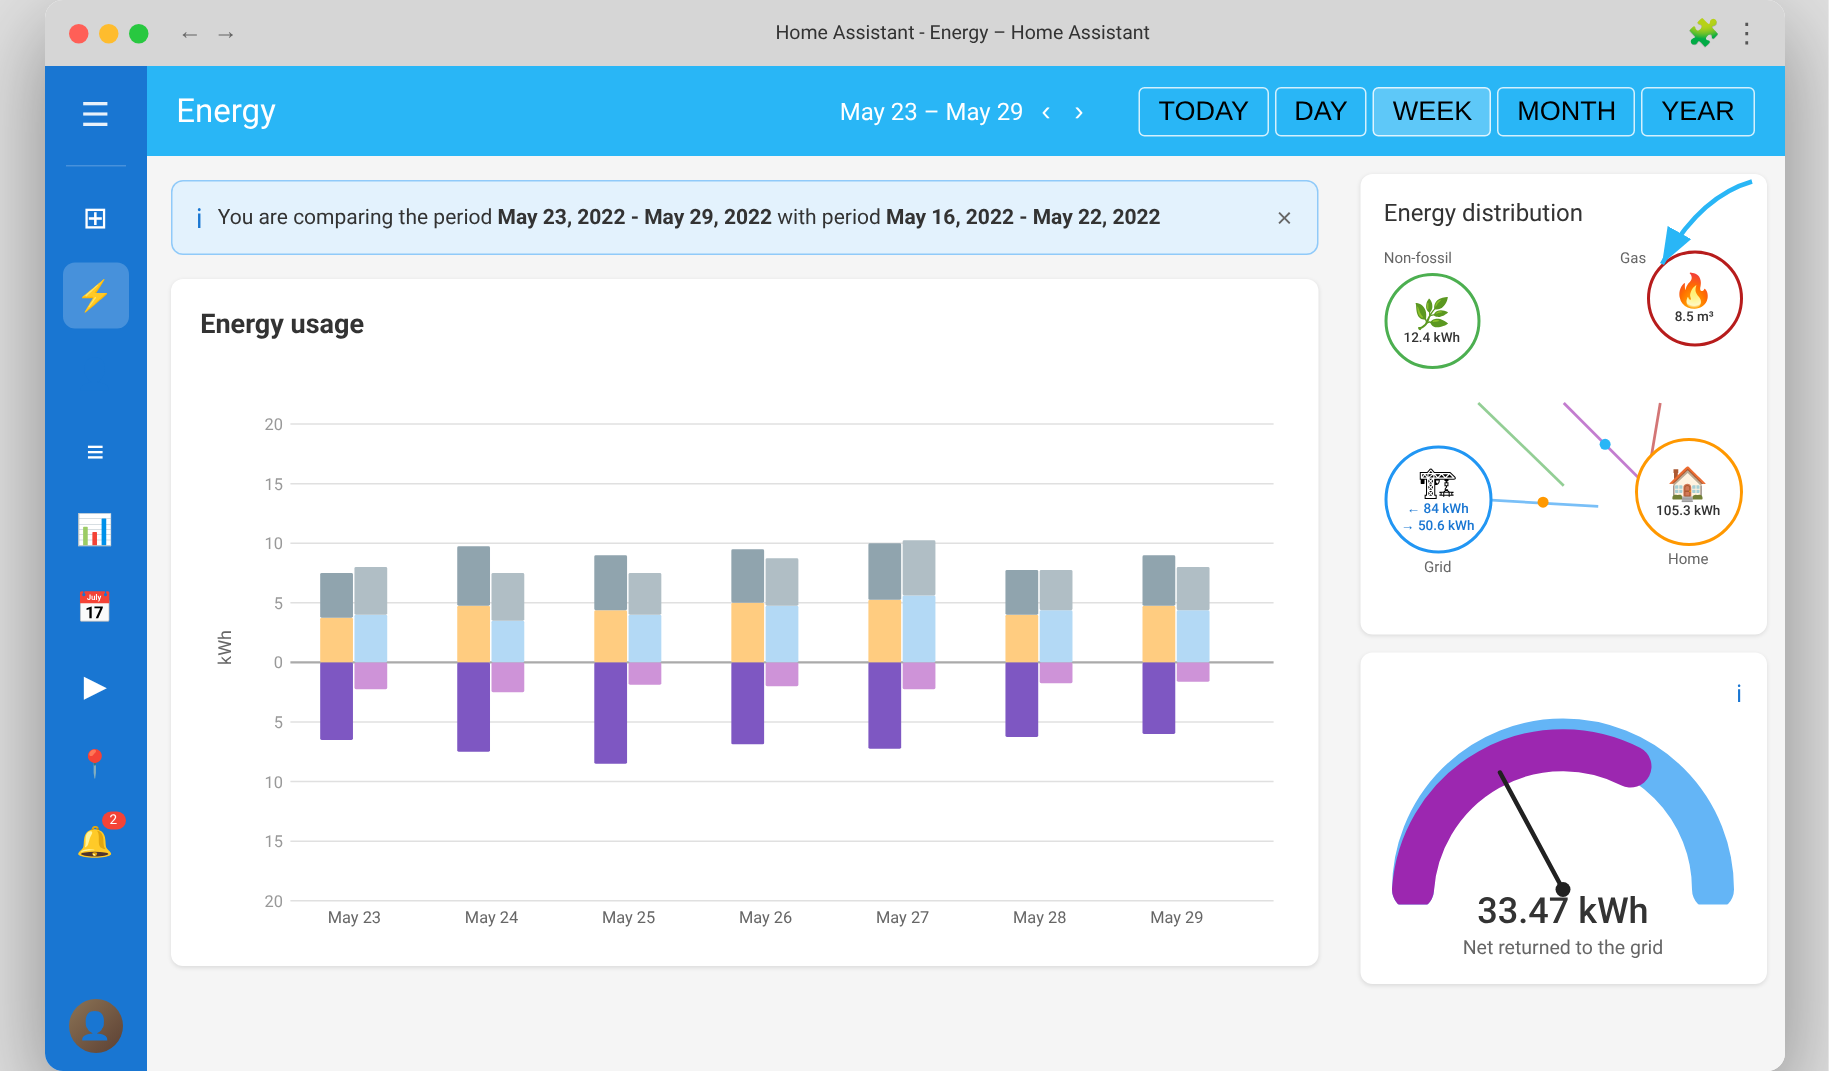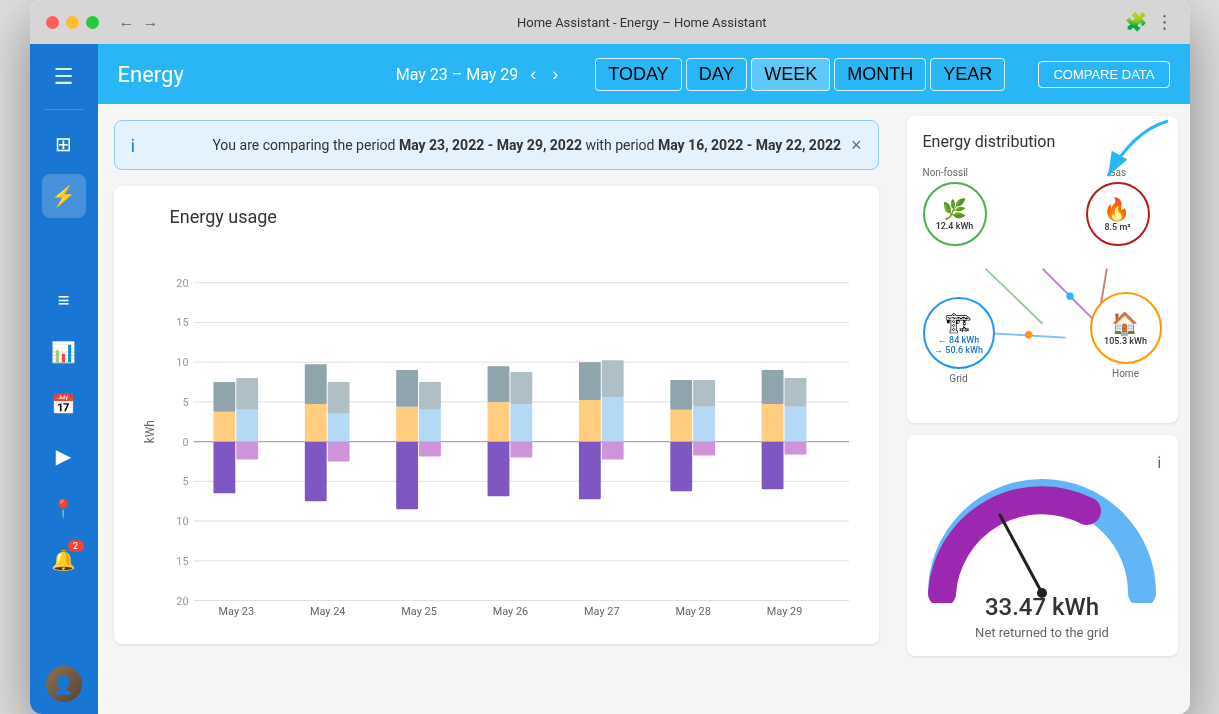--- a/index.html
+++ b/index.html
@@ -165,31 +165,31 @@
       background: #e3f2fd;
       border: 1px solid #90caf9;
       border-radius: 8px;
       padding: 12px 16px;
       display: flex;
       align-items: center;
       gap: 10px;
       margin-bottom: 16px;
     }
     .info-icon { color: #1976d2; font-size: 18px; flex-shrink: 0; }
-    .info-text { font-size: 14px; color: #333; flex: 1; text-align: right; }
+    .info-text { font-size: 14px; color: #333; flex: 1; }
     .info-close { background: none; border: none; cursor: pointer; font-size: 18px; color: #666; }
 
     
     .chart-container {
       background: #fff;
       border-radius: 8px;
       padding: 20px;
       box-shadow: 0 1px 3px rgba(0,0,0,0.1);
     }
-    .chart-title { font-size: 18px; color: #333; margin-bottom: 16px; font-weight: 400; margin-left: 36px; }
+    .chart-title { font-size: 18px; color: #333; margin-bottom: 16px; font-weight: 700; }
     .chart-wrapper { position: relative; }
 
     .chart-svg { width: 100%; }
 
     
     .right-panel {
       width: 295px;
       padding: 12px;
       display: flex;
       flex-direction: column;
@@ -293,21 +293,20 @@
           <button class="date-nav-btn">‹</button>
           <button class="date-nav-btn">›</button>
         </div>
         <div class="time-buttons">
           <button class="time-btn">TODAY</button>
           <button class="time-btn">DAY</button>
           <button class="time-btn active">WEEK</button>
           <button class="time-btn">MONTH</button>
           <button class="time-btn">YEAR</button>
         </div>
-        <button class="compare-btn">COMPARE DATA</button>
       </div>
 
       <div class="content-area">
 
         <div class="left-panel">
 
           <div class="info-banner">
             <span class="info-icon">ℹ</span>
             <span class="info-text">
               You are comparing the period <strong>May 23, 2022 - May 29, 2022</strong> with period <strong>May 16, 2022 - May 22, 2022</strong>
@@ -438,21 +437,21 @@
 
               <div style="position:absolute;top:0;left:0;display:flex;flex-direction:column;align-items:flex-start;">
                 <span style="font-size:10px;color:#666;margin-bottom:4px;">Non-fossil</span>
                 <div style="width:64px;height:64px;border-radius:50%;border:2.5px solid #4caf50;display:flex;flex-direction:column;align-items:center;justify-content:center;background:#fff;">
                   <span style="font-size:20px;">🌿</span>
                   <span style="font-size:9px;color:#333;font-weight:500;">12.4 kWh</span>
                 </div>
               </div>
 
 
-              <div style="position:absolute;top:0;right:12px;display:flex;flex-direction:column;align-items:center;">
+              <div style="position:absolute;top:0;right:0;display:flex;flex-direction:row;align-items:flex-start;">
                 <span style="font-size:10px;color:#666;margin-bottom:4px;">Gas</span>
                 <div style="width:64px;height:64px;border-radius:50%;border:2.5px solid #b71c1c;display:flex;flex-direction:column;align-items:center;justify-content:center;background:#fff;">
                   <span style="font-size:22px;">🔥</span>
                   <span style="font-size:9px;color:#333;font-weight:500;">8.5 m³</span>
                 </div>
               </div>
 
               <div style="position:absolute;top:130px;left:0;display:flex;flex-direction:column;align-items:center;">
                 <div style="width:72px;height:72px;border-radius:50%;border:2.5px solid #2196f3;display:flex;flex-direction:column;align-items:center;justify-content:center;background:#fff;">
                   <span style="font-size:20px;">🏗</span>

